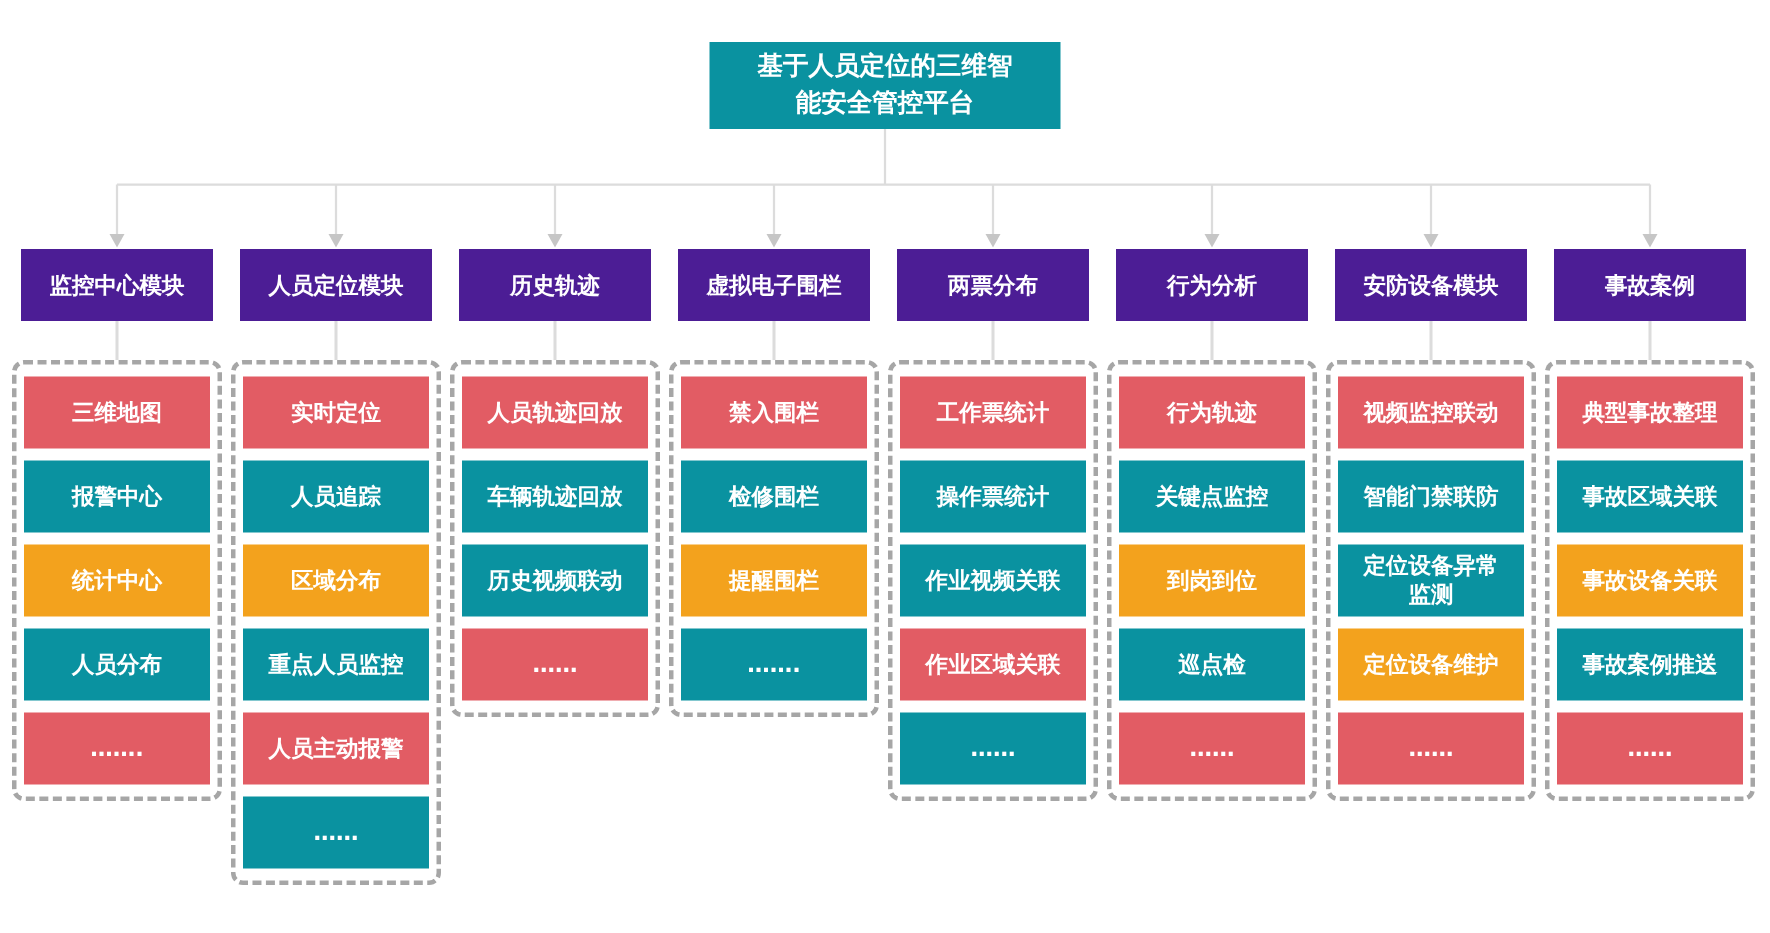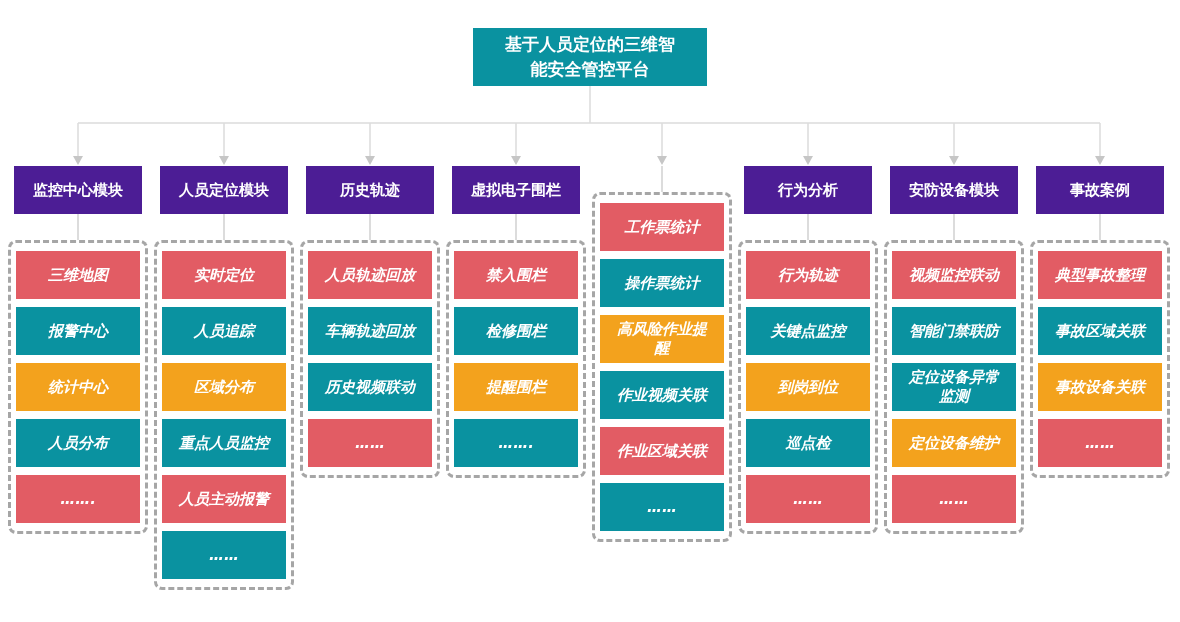--- a/index.html
+++ b/index.html
@@ -28,21 +28,20 @@
     display:flex;align-items:center;justify-content:center;text-align:center;
     flex-shrink:0;
   }
   .stub{width:2px;height:26px;background:#dcdcdc;}
   .dashed-container{
     width:140px;box-sizing:border-box;
     border:3px dashed #a6a6a6;border-radius:8px;
     padding:8px 5px;
     display:flex;flex-direction:column;gap:8px;
     background:#fff;
-    font-style:italic;
   }
   .item{
     width:100%;box-sizing:border-box;min-height:48px;
     color:#fff;font-weight:bold;font-size:15px;line-height:1.25;
     display:flex;align-items:center;justify-content:center;
     text-align:center;white-space:pre-line;padding:2px 3px;
   }
   .c-red{background:#e25c64;}
   .c-teal{background:#0a92a0;}
   .c-orange{background:#f3a21d;}
@@ -107,26 +106,25 @@
         <div class="header-box">虚拟电子围栏</div>
         <div class="stub"></div>
         <div class="dashed-container">
           <div class="item c-red">禁入围栏</div>
           <div class="item c-teal">检修围栏</div>
           <div class="item c-orange">提醒围栏</div>
           <div class="item c-teal">…….</div>
         </div>
       </div>
       <div class="column">
+        <div class="header-box">两票分布</div>
         <div class="stub"></div>
         <div class="dashed-container">
           <div class="item c-red">工作票统计</div>
           <div class="item c-teal">操作票统计</div>
-          <div class="item c-orange">高风险作业提
-醒</div>
           <div class="item c-teal">作业视频关联</div>
           <div class="item c-red">作业区域关联</div>
           <div class="item c-teal">……</div>
         </div>
       </div>
       <div class="column">
         <div class="header-box">行为分析</div>
         <div class="stub"></div>
         <div class="dashed-container">
           <div class="item c-red">行为轨迹</div>
@@ -148,18 +146,19 @@
           <div class="item c-red">……</div>
         </div>
       </div>
       <div class="column">
         <div class="header-box">事故案例</div>
         <div class="stub"></div>
         <div class="dashed-container">
           <div class="item c-red">典型事故整理</div>
           <div class="item c-teal">事故区域关联</div>
           <div class="item c-orange">事故设备关联</div>
+          <div class="item c-teal">事故案例推送</div>
           <div class="item c-red">……</div>
         </div>
       </div>
     </div>
 
 </div>
 
 </body></html>

